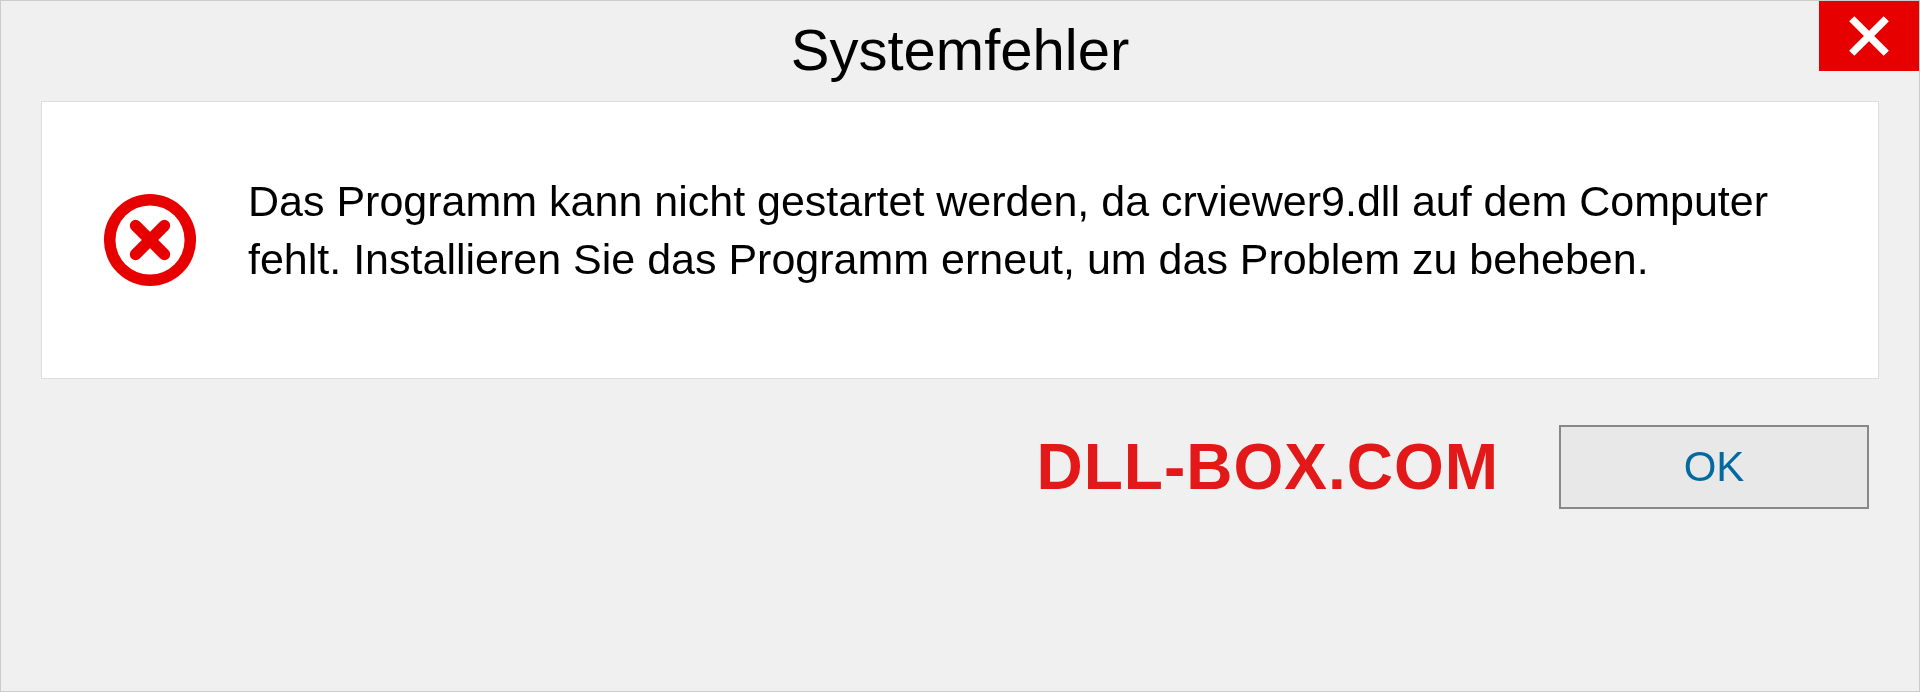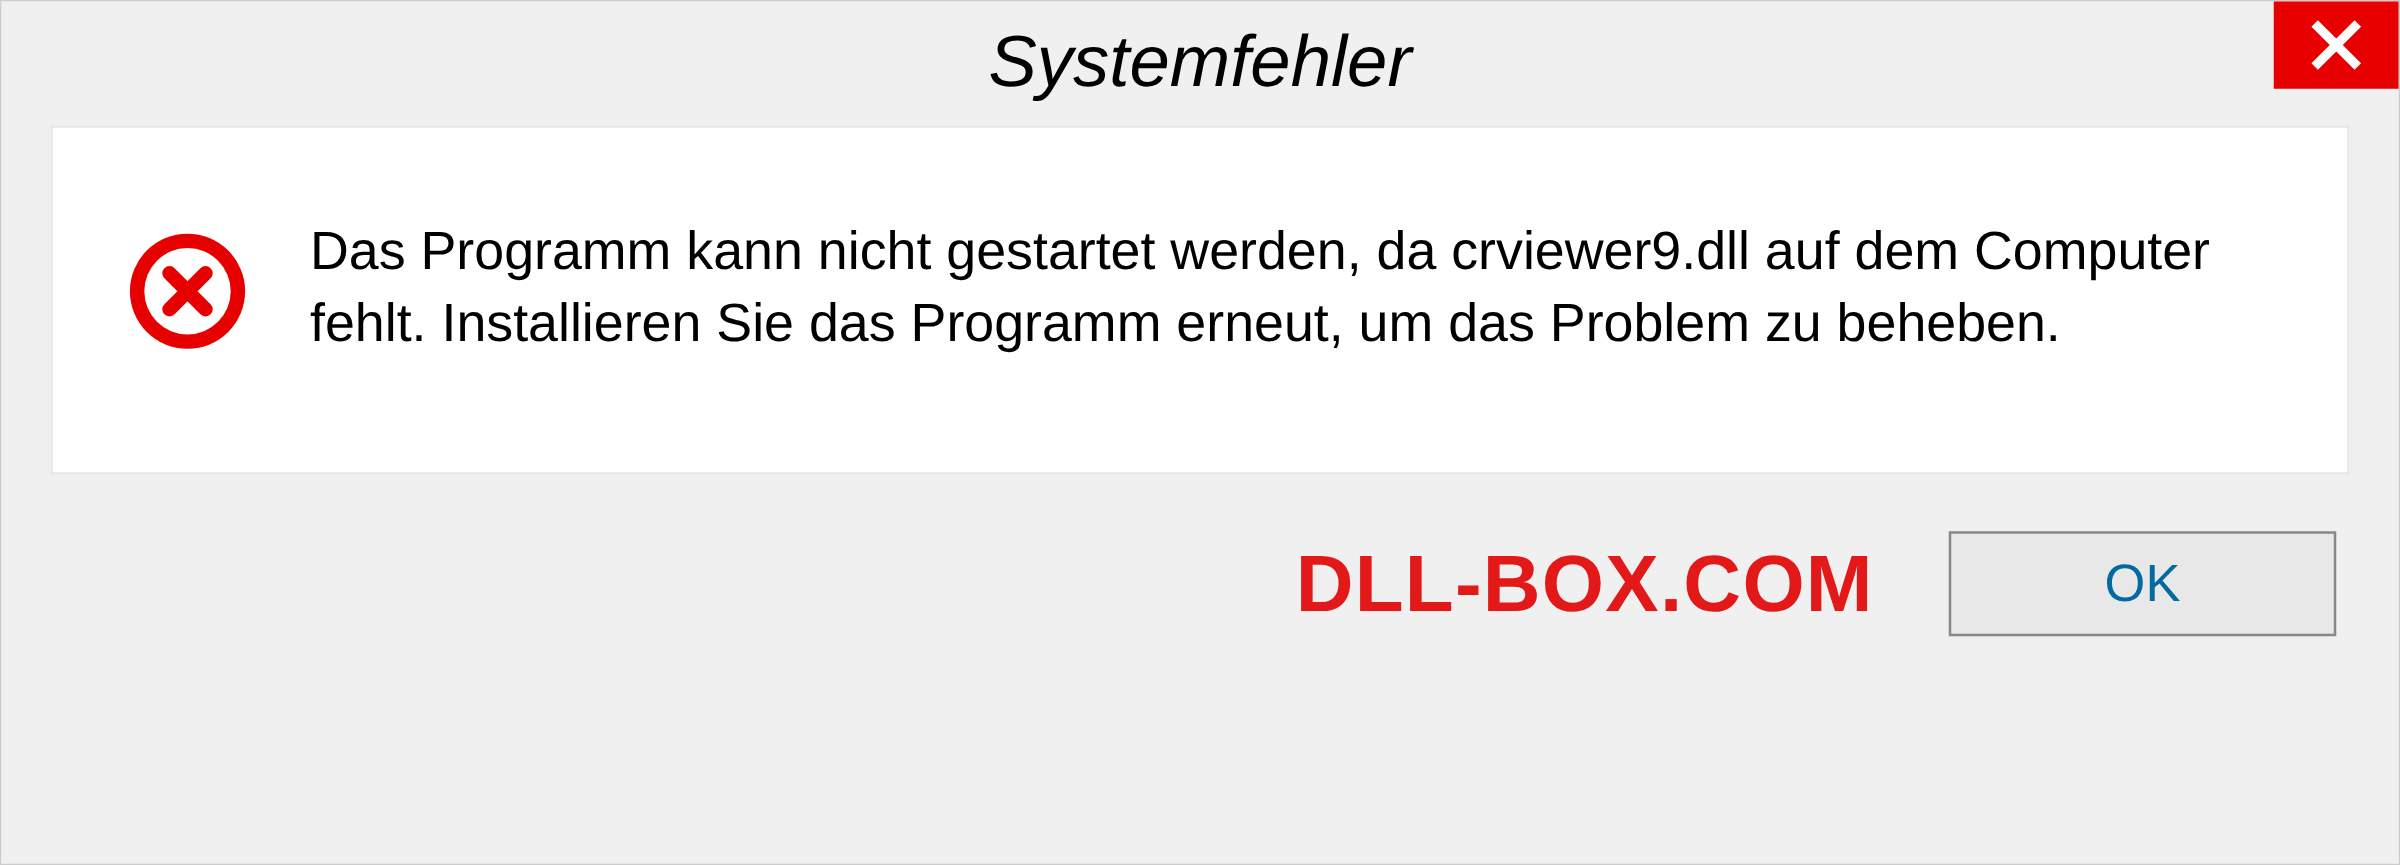--- a/index.html
+++ b/index.html
@@ -15,21 +15,20 @@
       position: relative;
       border: 1px solid #ccc;
     }
     .titlebar {
       display: flex;
       align-items: flex-start;
       justify-content: center;
       position: relative;
       height: 90px;
       padding-top: 15px;
-      font-style: italic;
     }
     .title {
       font-size: 58px;
       font-weight: normal;
       color: #000;
     }
     .close-btn {
       position: absolute;
       top: 0;
       right: 0;
@@ -44,21 +43,21 @@
     .close-btn svg {
       width: 44px;
       height: 44px;
     }
     .content-panel {
       margin: 10px 40px 0 40px;
       background: #ffffff;
       border: 1px solid #ddd;
       padding: 70px 60px 90px 60px;
       display: flex;
-      align-items: center;
+      align-items: flex-end;
       gap: 50px;
     }
     .error-icon {
       flex-shrink: 0;
       width: 96px;
       height: 96px;
       margin-top: 6px;
     }
     .message {
       font-size: 43px;

